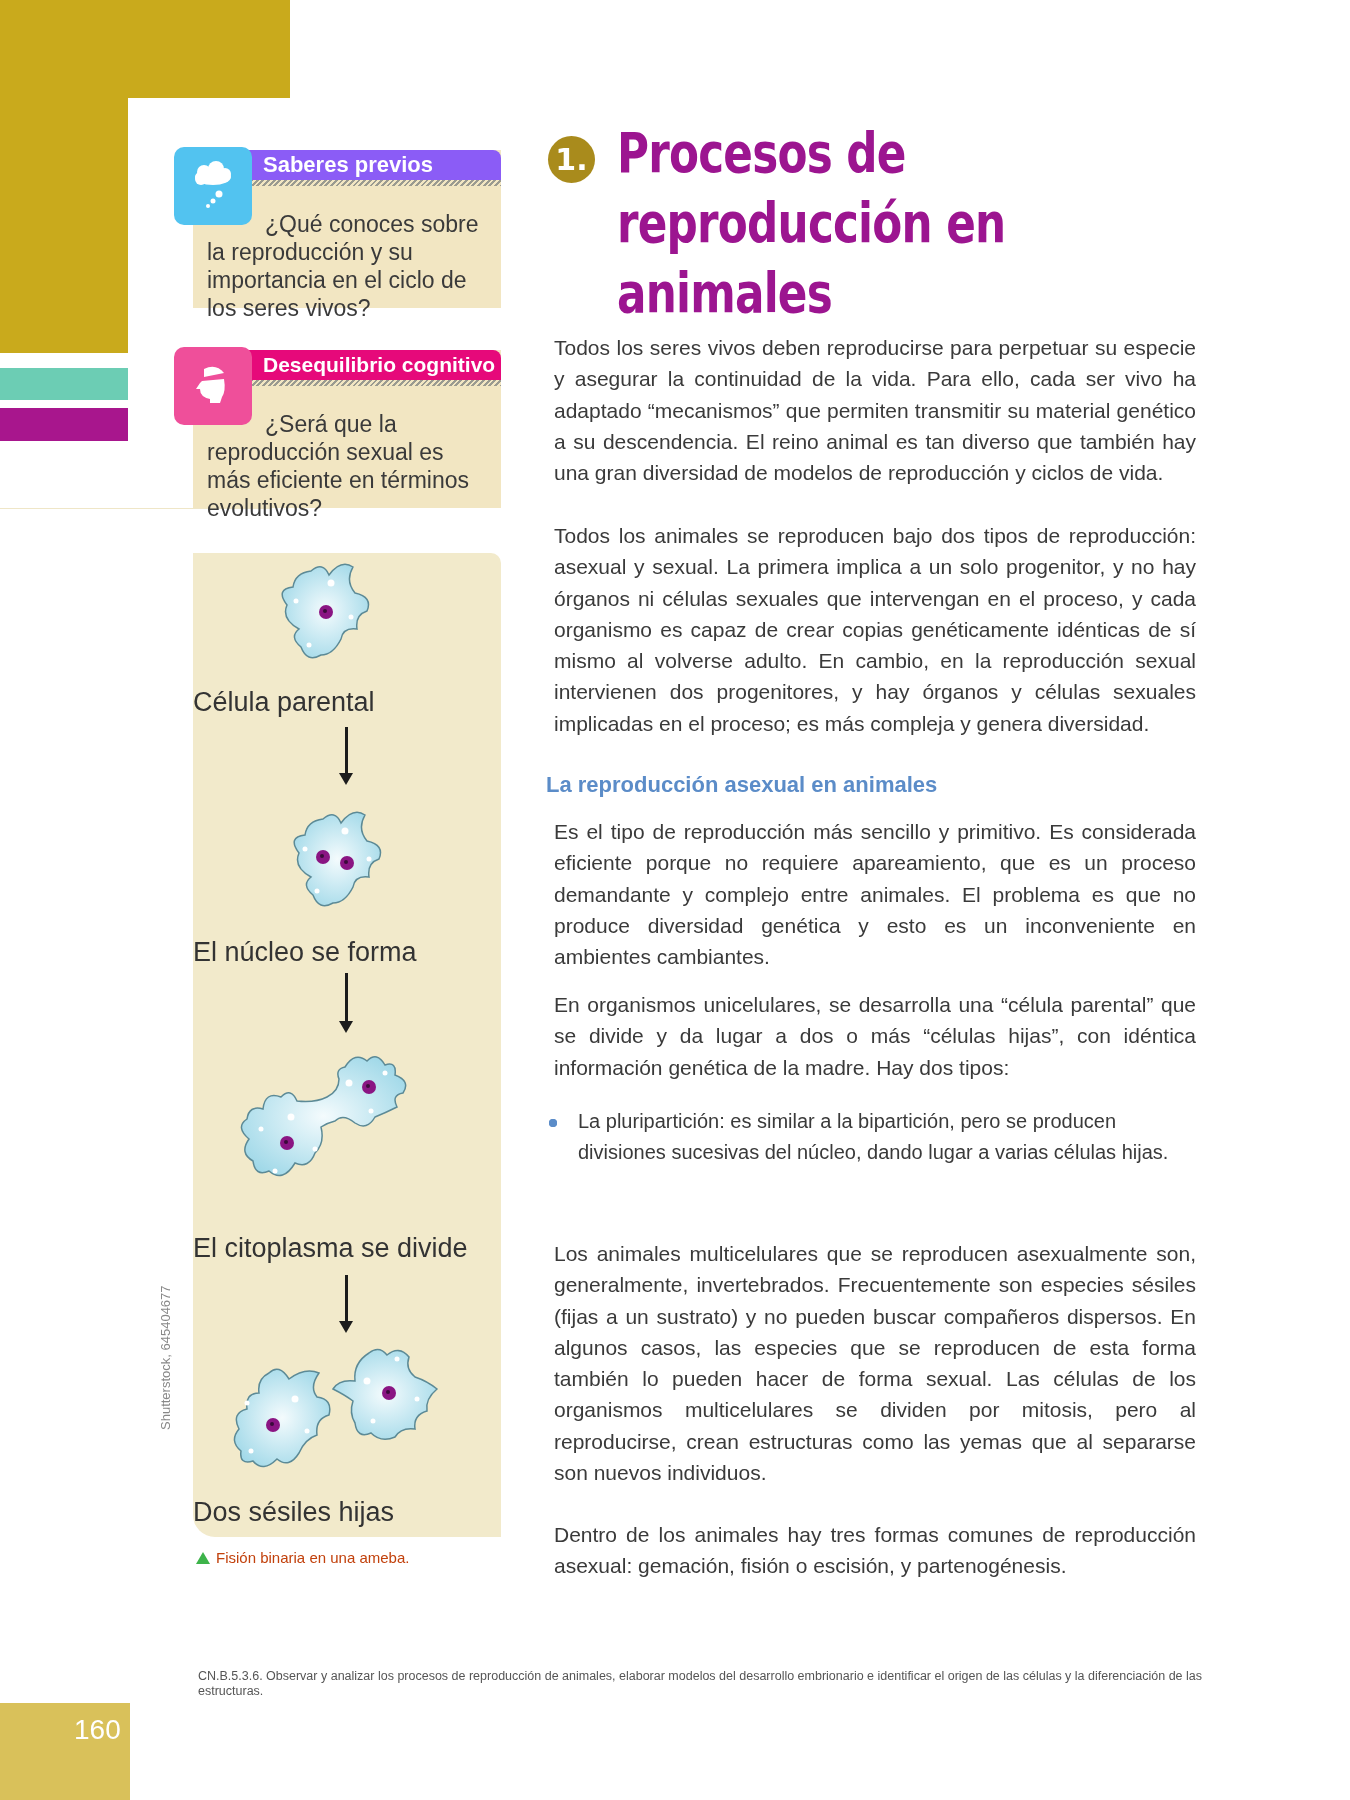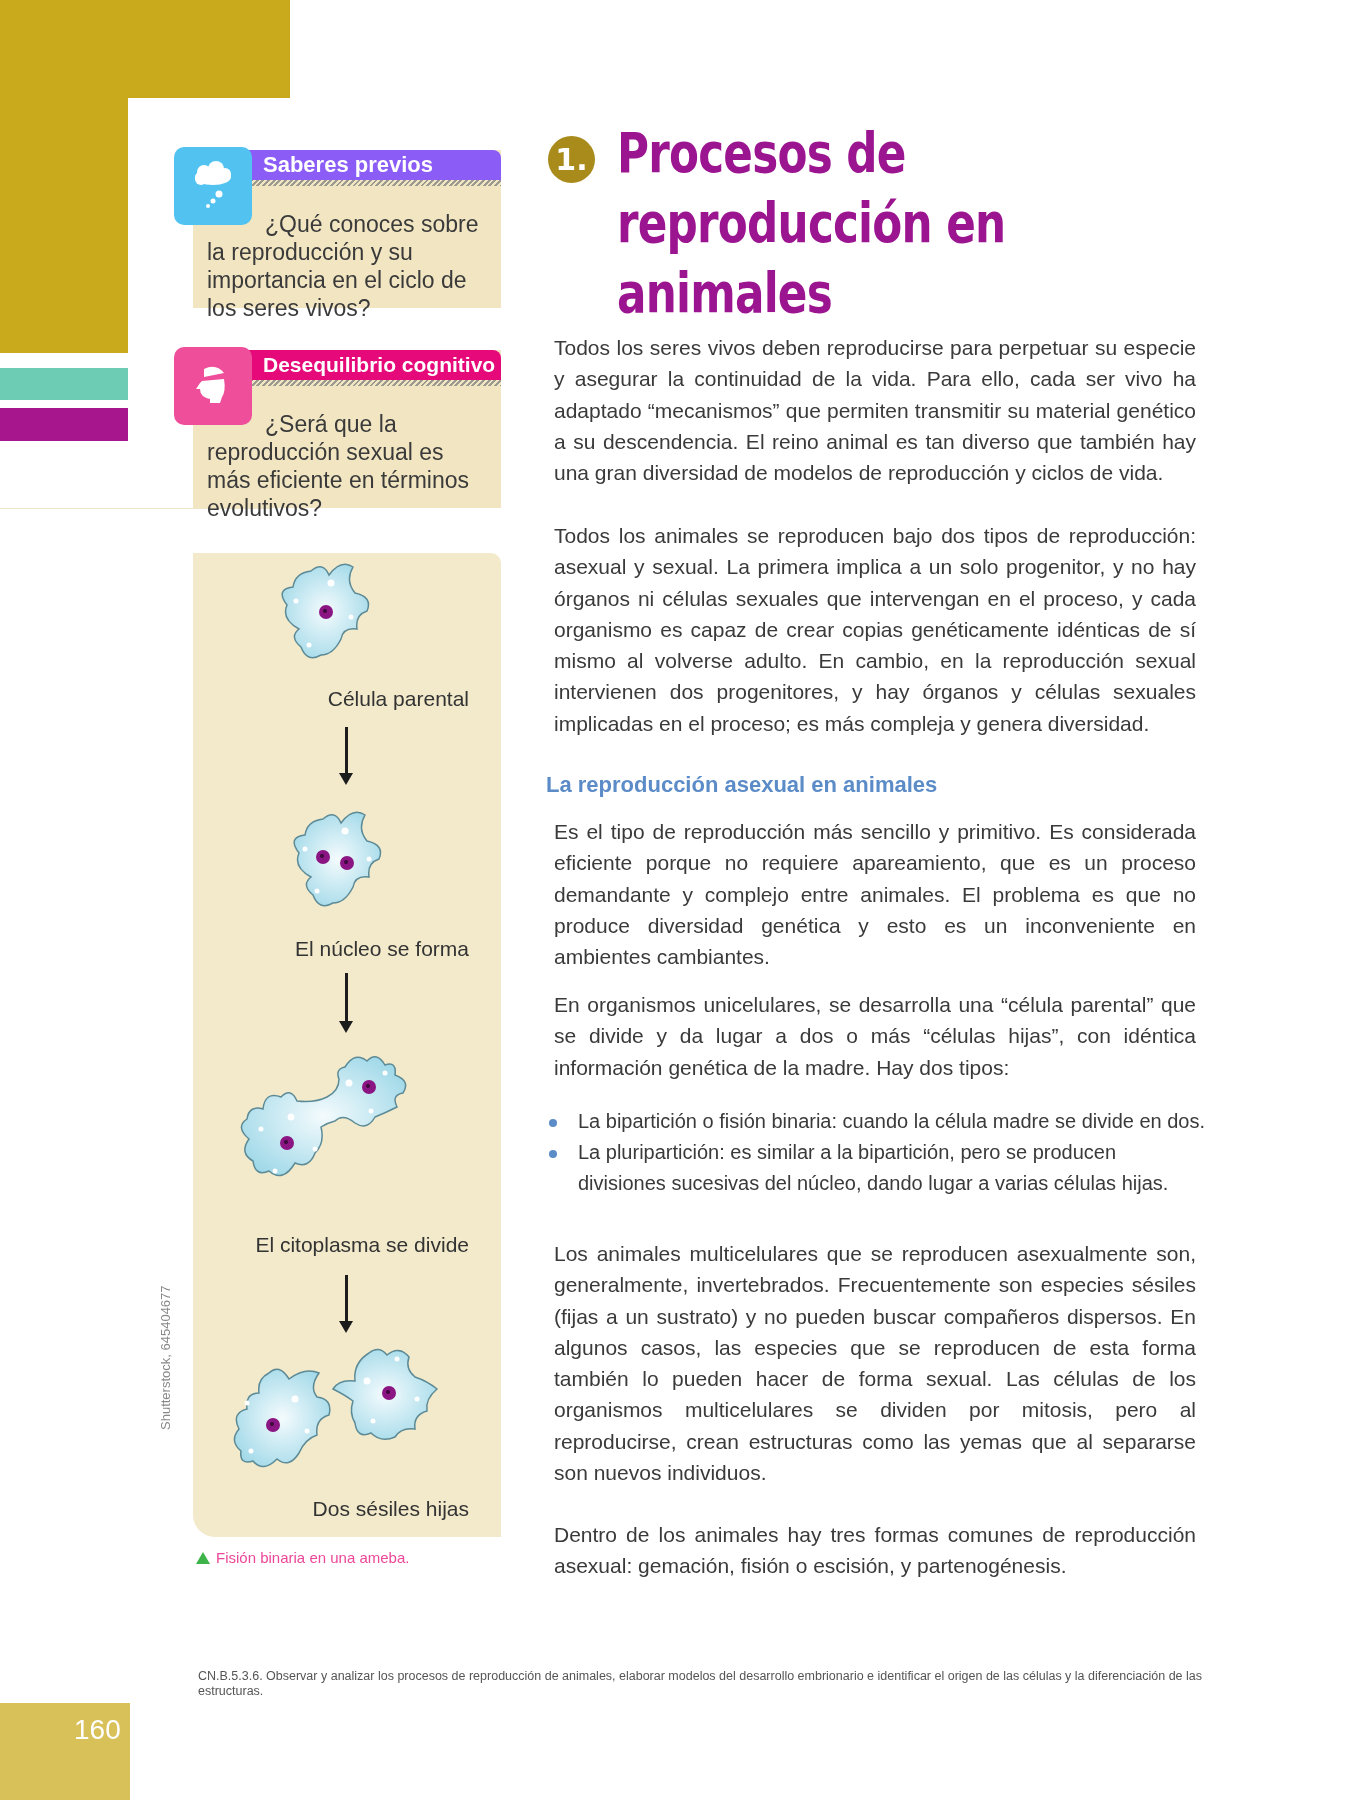--- a/index.html
+++ b/index.html
@@ -41,26 +41,26 @@
   #subhead{position:absolute;left:546px;top:762px;font-size:22px;font-weight:bold;color:#5b8cc8;margin-top:10px;}
   #para-3{top:808px;}
   #para-4{top:981px;}
   #bullets{position:absolute;left:546px;top:1106px;width:662px;font-size:20px;line-height:31px;margin:0;padding:0;list-style:none;}
   #bullets li{position:relative;padding-left:32px;}
   #bullets li .dot{position:absolute;left:3px;top:13px;width:8px;height:8px;border-radius:50%;background:#5b8cc8;}
   #para-5{top:1230px;}
   #para-6{top:1511px;}
 
   #figure-panel{position:absolute;left:193px;top:553px;width:308px;height:984px;background:#f2eacb;border-radius:0 10px 0 22px;}
-  .fig-label{position:absolute;left:0;width:276px;text-align:right;font-size:21px;color:#333;}
+  .fig-label{position:absolute;left:0;width:276px;text-align:left;font-size:27px;color:#333;}
   .arrow{position:absolute;left:152px;width:3px;background:#1c1c1c;}
   .arrow::after{content:"";position:absolute;left:-6px;bottom:-10px;border-left:7px solid transparent;border-right:7px solid transparent;border-top:12px solid #1c1c1c;}
   .amoeba{position:absolute;}
   #credit{position:absolute;left:158px;top:1430px;transform:rotate(-90deg);transform-origin:left top;font-size:13px;color:#888;white-space:nowrap;}
-  #caption{position:absolute;left:196px;top:1549px;font-size:15px;color:#ec4899;}
+  #caption{position:absolute;left:196px;top:1549px;font-size:15px;color:#c2410c;}
   #caption .tri{display:inline-block;width:0;height:0;border-left:7px solid transparent;border-right:7px solid transparent;border-bottom:12px solid #3db34a;margin-right:6px;vertical-align:-1px;}
 
   #footnote{position:absolute;left:198px;top:1669px;width:1010px;font-size:12.5px;line-height:15px;color:#555;}
   #page-number{position:absolute;left:74px;top:1714px;font-size:28px;color:#fff;}
 </style>
 </head>
 <body>
 
 <div class="band" id="band-top"></div>
 <div class="band" id="band-left"></div>
@@ -110,21 +110,21 @@
     <p>Todos los animales se reproducen bajo dos tipos de reproducción: asexual y sexual. La primera implica a un solo progenitor, y no hay órganos ni células sexuales que intervengan en el proceso, y cada organismo es capaz de crear copias genéticamente idénticas de sí mismo al volverse adulto. En cambio, en la reproducción sexual intervienen dos progenitores, y hay órganos y células sexuales implicadas en el proceso; es más compleja y genera diversidad.</p>
   </div>
 <div id="subhead">La reproducción asexual en animales</div>
 <div class="body-col" id="para-3">
     <p>Es el tipo de reproducción más sencillo y primitivo. Es considerada eficiente porque no requiere apareamiento, que es un proceso demandante y complejo entre animales. El problema es que no produce diversidad genética y esto es un inconveniente en ambientes cambiantes.</p>
   </div>
 <div class="body-col" id="para-4">
     <p>En organismos unicelulares, se desarrolla una “célula parental” que se divide y da lugar a dos o más “células hijas”, con idéntica información genética de la madre. Hay dos tipos:</p>
   </div>
 <ul id="bullets">
-  <li><span class="dot"></span><span>La bipartición o fisión binaria: cuando la célula madre se divide en dos.</span></li>
+  <li><span class="dot"></span></li>
   <li><span class="dot"></span><span>La pluripartición: es similar a la bipartición, pero se producen divisiones sucesivas del núcleo, dando lugar a varias células hijas.</span></li>
 </ul>
 <div class="body-col" id="para-5">
     <p>Los animales multicelulares que se reproducen asexualmente son, generalmente, invertebrados. Frecuentemente son especies sésiles (fijas a un sustrato) y no pueden buscar compañeros dispersos. En algunos casos, las especies que se reproducen de esta forma también lo pueden hacer de forma sexual. Las células de los organismos multicelulares se dividen por mitosis, pero al reproducirse, crean estructuras como las yemas que al separarse son nuevos individuos.</p>
   </div>
 <div class="body-col" id="para-6">
     <p>Dentro de los animales hay tres formas comunes de reproducción asexual: gemación, fisión o escisión, y partenogénesis.</p>
   </div>
 
 <div id="figure-panel">

